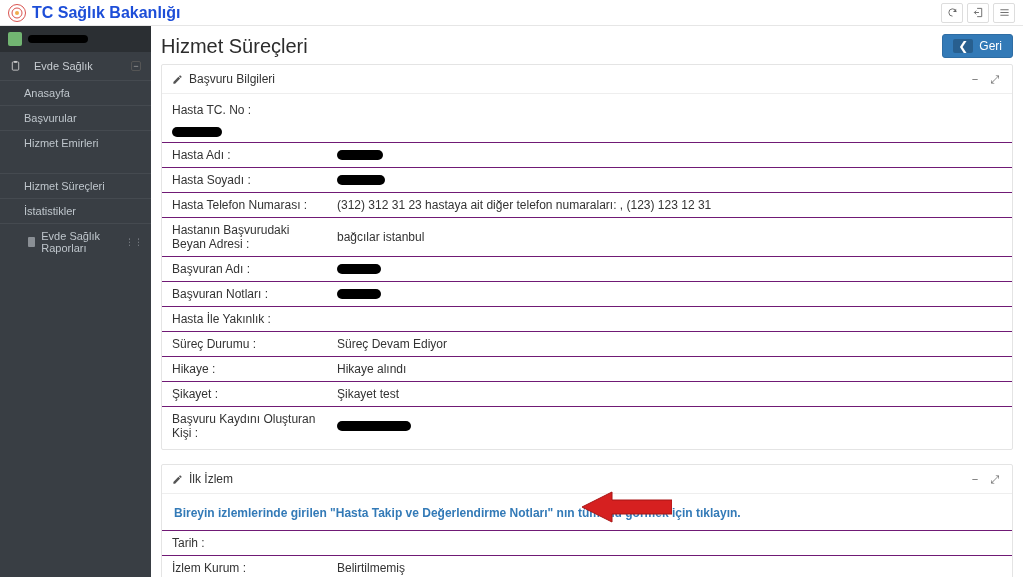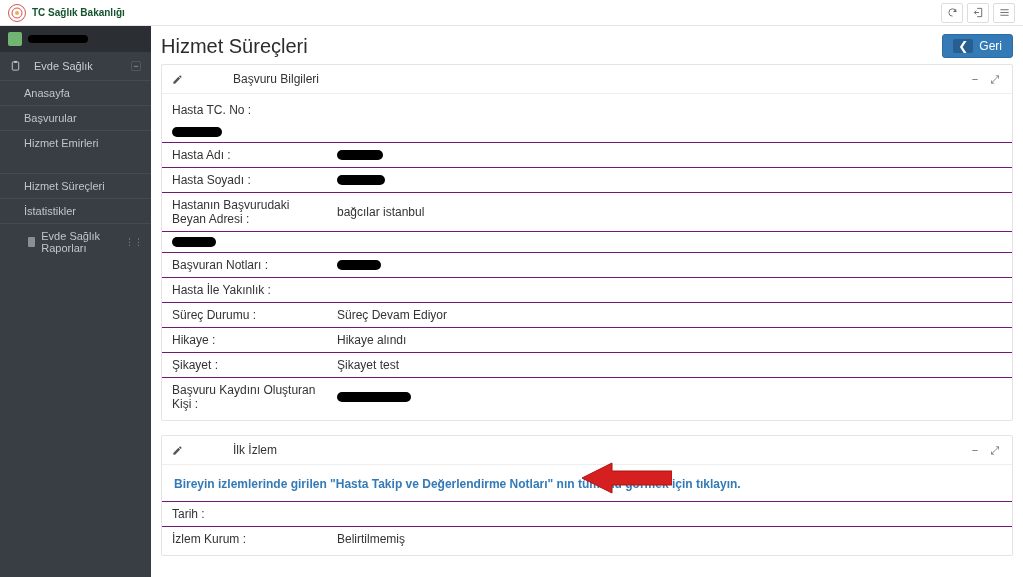--- a/index.html
+++ b/index.html
@@ -1,19 +1,19 @@
 <!DOCTYPE html>
 <html><head>
 <meta charset="utf-8">
 <style>
 * { box-sizing: border-box; margin: 0; padding: 0; }
 body { font-family: "Helvetica Neue", Helvetica, Arial, sans-serif; font-size: 12px; color: #333; background: #fff; }
 .topbar { height: 26px; background: #fff; border-bottom: 1px solid #e6e6e6; display: flex; align-items: center; padding: 0 8px; }
 .topbar .logo { width: 18px; height: 18px; border-radius: 50%; border: 1px solid #d9534f; display: flex; align-items: center; justify-content: center; margin-right: 6px; }
-.topbar .brand { color: #14532d; font-size: 10px; font-weight: 600; }
+.topbar .brand { color: #1d4ed8; font-size: 16px; font-weight: 600; }
 .topbar .spacer { flex: 1; }
 .topbar .icon-btn { width: 22px; height: 20px; border: 1px solid #ddd; border-radius: 2px; background: #fff; display: flex; align-items: center; justify-content: center; margin-left: 4px; cursor: pointer; color: #666; font-size: 11px; }
 .layout { display: flex; min-height: calc(100vh - 26px); }
 .sidebar { width: 151px; background: #393e44; color: #ccc; font-size: 11px; }
 .sidebar .profile { background: #2b2f33; padding: 6px 8px; display: flex; align-items: center; gap: 6px; }
 .sidebar .profile .avatar { width: 14px; height: 14px; background: #72b572; border-radius: 2px; }
 .sidebar .profile .redact { width: 60px; height: 8px; background: #000; border-radius: 4px; }
 .sidebar .section-header { display: flex; align-items: center; padding: 8px 10px; color: #c8cdd2; cursor: pointer; }
 .sidebar .section-header .icn { width: 12px; display: inline-block; margin-right: 6px; }
 .sidebar .section-header .label { flex: 1; padding-left: 6px; }
@@ -24,21 +24,21 @@
 .sidebar .nav-item .grip { color: #8a8f95; font-size: 9px; margin-left: auto; }
 .main { flex: 1; padding: 8px 10px 20px; background: #fff; overflow: auto; }
 .page-head { display: flex; align-items: center; margin-bottom: 6px; }
 .page-title { font-size: 20px; font-weight: 400; color: #2c2c2c; }
 .page-head .spacer { flex: 1; }
 .btn-back { background: #337ab7; color: #fff; border: 1px solid #2e6da4; border-radius: 3px; padding: 4px 10px; display: flex; align-items: center; gap: 6px; cursor: pointer; font-size: 12px; }
 .btn-back .chev { background: #285f8f; padding: 1px 5px; border-radius: 2px; display: inline-block; line-height: 1; }
 .panel { border: 1px solid #e4e4e4; border-radius: 2px; margin-bottom: 14px; }
 .panel-head { display: flex; align-items: center; padding: 7px 10px; border-bottom: 1px solid #eee; }
 .panel-head .picn { margin-right: 6px; color: #555; font-size: 11px; }
-.panel-title { font-size: 12px; color: #333; margin-left: 44px; }
+.panel-title { font-size: 12px; color: #333; }
 .panel-head .spacer { flex: 1; }
 .panel-head .tool { width: 14px; text-align: center; cursor: pointer; color: #666; margin-left: 6px; font-size: 11px; }
 .panel-body { padding: 4px 0; }
 .row { display: flex; border-top: 1px solid #701a75; }
 .row:first-child { border-top: none; flex-direction: column; }
 .row .lbl { width: 165px; padding: 5px 10px; color: #333; }
 .row .val { flex: 1; padding: 5px 10px; color: #333; display: flex; align-items: center; }
 .redact-pill { height: 10px; background: #000; border-radius: 5px; display: inline-block; }
 .link-row { padding: 8px 12px 10px; }
 .link-row a { color: #337ab7; font-weight: 600; text-decoration: none; font-size: 12px; cursor: pointer; }
@@ -141,24 +141,29 @@
               <span class="redact-pill" style="width:46px"></span>
             </div>
           </div>
         <div class="row">
             <div class="lbl">Hasta Soyadı :</div>
             <div class="val">
               <span class="redact-pill" style="width:48px"></span>
             </div>
           </div>
         <div class="row">
+            <div class="lbl">Hasta Telefon Numarası :</div>
+            <div class="val">(312) 312 31 23 hastaya ait diğer telefon numaraları: , (123) 123 12 31</div>
+          </div>
+        <div class="row">
             <div class="lbl">Hastanın Başvurudaki Beyan Adresi :</div>
             <div class="val">bağcılar istanbul</div>
           </div>
         <div class="row">
+            <div class="lbl">Başvuran Adı :</div>
             <div class="val">
               <span class="redact-pill" style="width:44px"></span>
             </div>
           </div>
         <div class="row">
             <div class="lbl">Başvuran Notları :</div>
             <div class="val">
               <span class="redact-pill" style="width:44px"></span>
             </div>
           </div>

